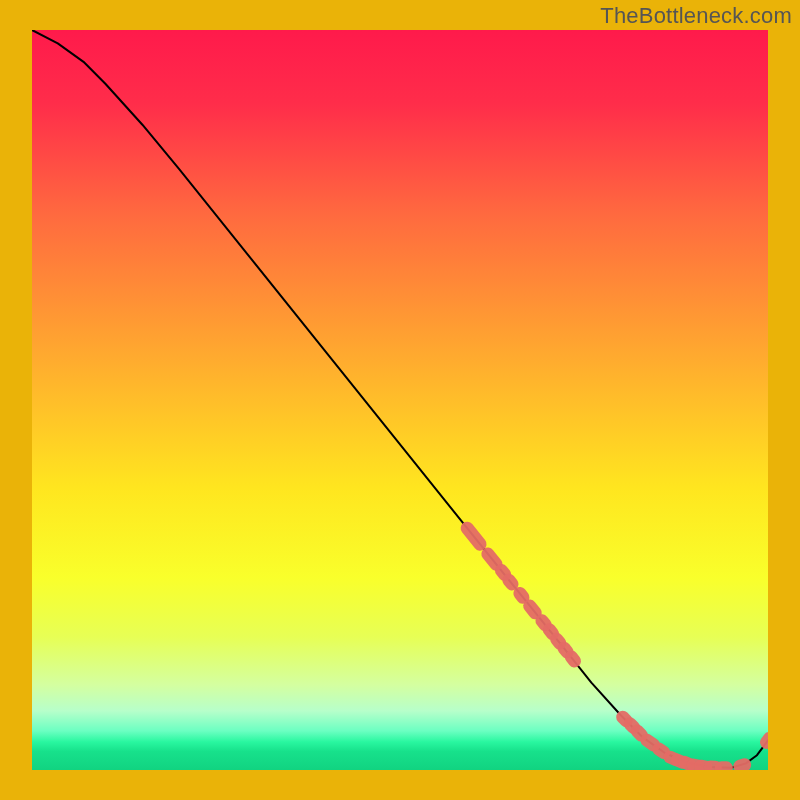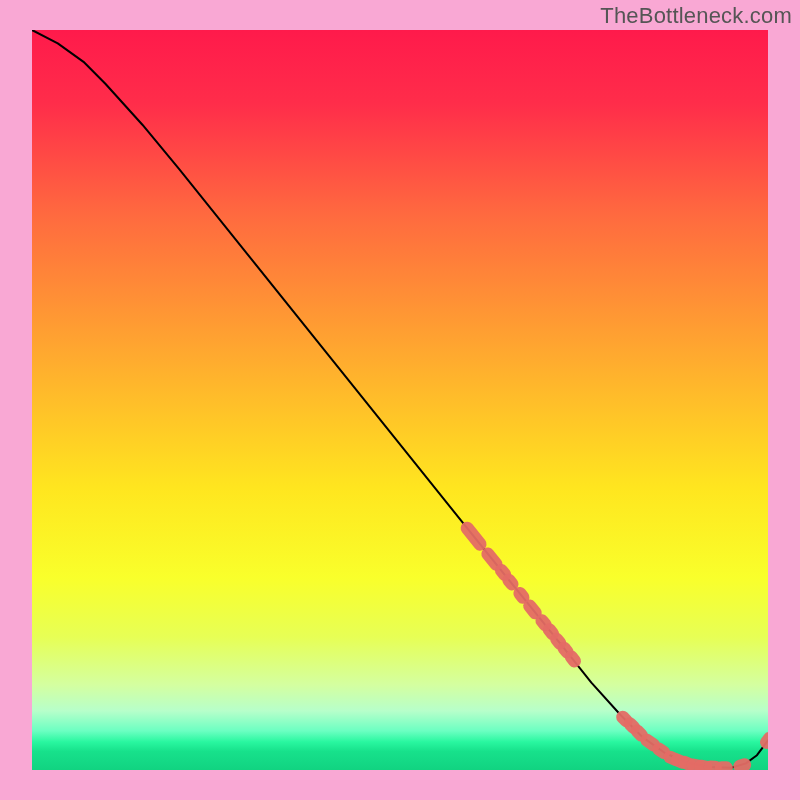--- a/index.html
+++ b/index.html
@@ -8,21 +8,21 @@
     width: 800px;
     height: 800px;
     background: #000;
     overflow: hidden;
     font-family: Arial, Helvetica, sans-serif;
   }
   .frame {
     position: relative;
     width: 800px;
     height: 800px;
-    background: #f9a8d4;
+    background: #eab308;
   }
   .watermark {
     position: absolute;
     top: 3px;
     right: 8px;
     color: #555;
     font-size: 22px;
     font-weight: 500;
     font-family: Arial, sans-serif;
     z-index: 20;

